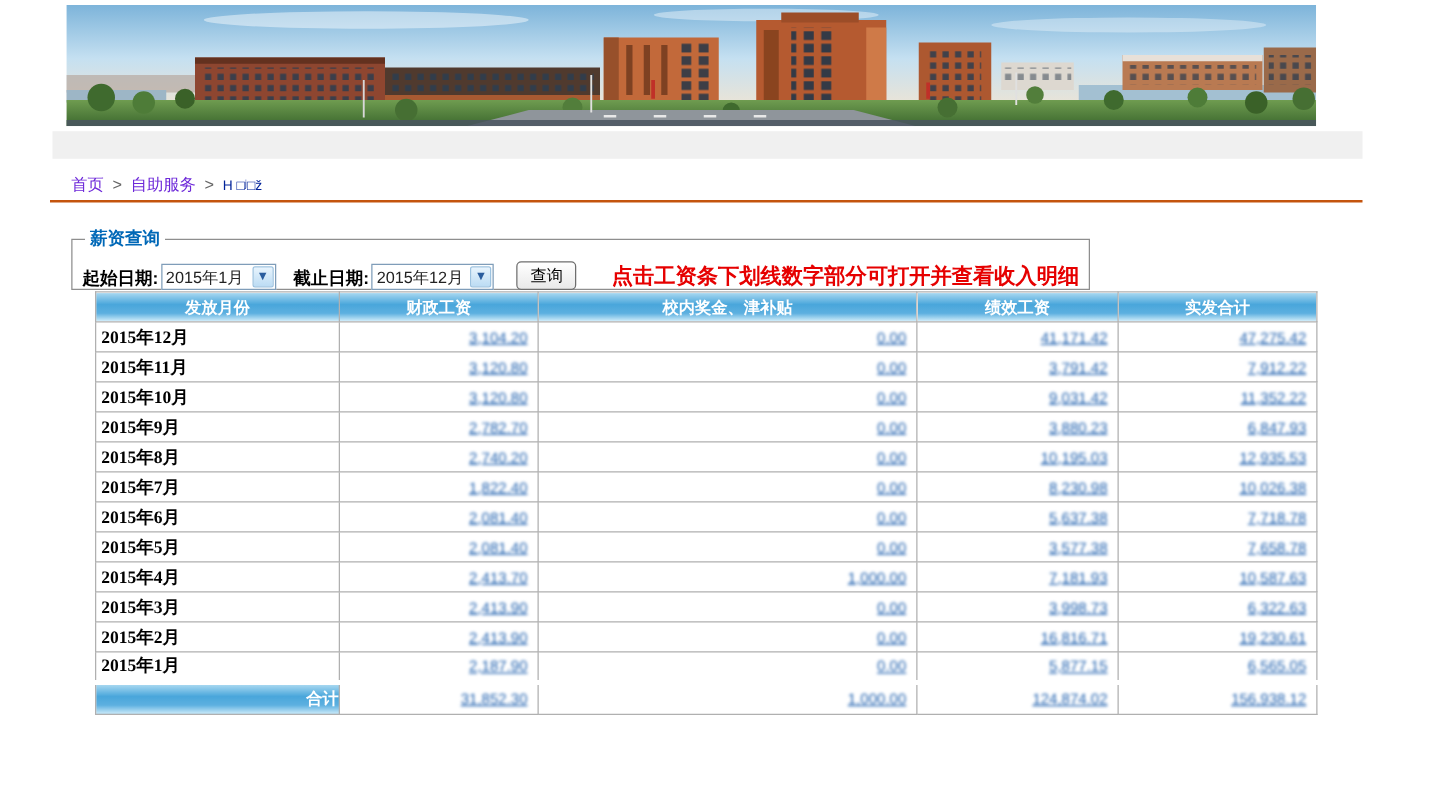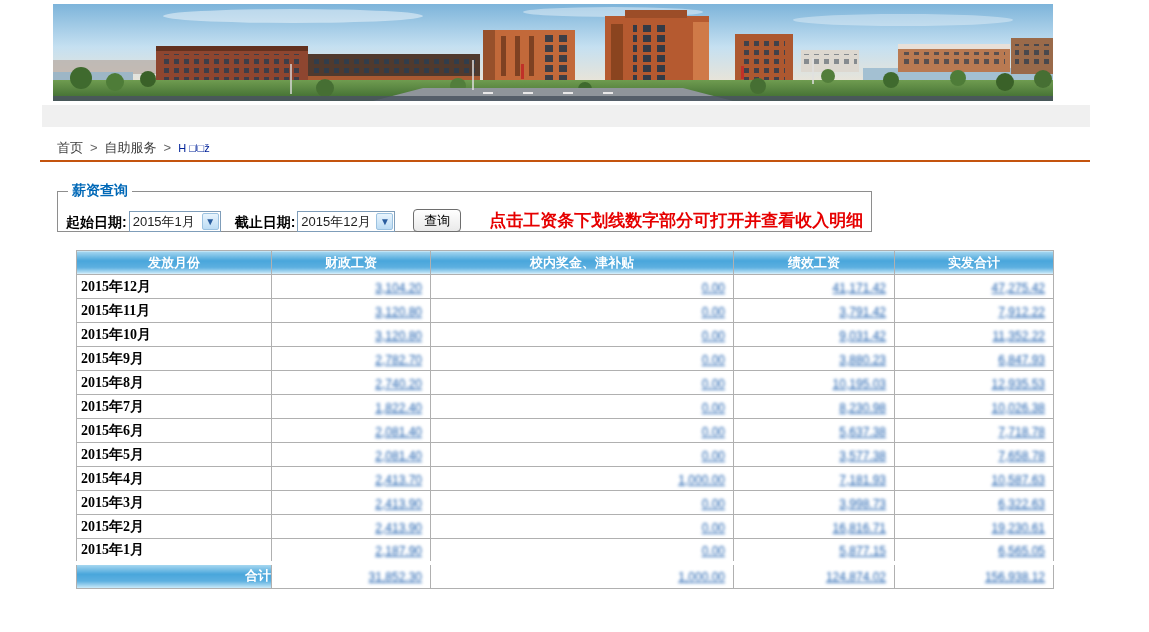--- a/index.html
+++ b/index.html
@@ -8,21 +8,21 @@
   .page { position: relative; width: 1149px; height: 632px; background: #fff; overflow: hidden; }
 
   
   .banner { position: absolute; left: 53px; top: 4px; width: 1000px; height: 97px; overflow: hidden; }
   .banner svg { display: block; width: 100%; height: 100%; }
 
   .gray-strip { position: absolute; left: 42px; top: 105px; width: 1048px; height: 22px; background: #f0f0f0; }
 
   
   .breadcrumb { position: absolute; left: 57px; top: 139px; font-size: 13px; color: #333; }
-  .breadcrumb a { color: #404040; text-decoration: none; cursor: pointer; margin-top: 20px; }
+  .breadcrumb a { color: #6d28d9; text-decoration: none; cursor: pointer; margin-top: 20px; }
   .breadcrumb .sep { color: #666; margin: 0 7px; font-family: "Liberation Sans", sans-serif; }
   .breadcrumb .current { color: #002299; font-size: 11px; }
 
   .orange-rule { position: absolute; left: 40px; top: 160px; width: 1050px; height: 2px; background: #c4540e; }
 
   
   fieldset.query { position: absolute; left: 57px; top: 182px; width: 758px; height: 50px;
     border: 1px solid #8e8e8e; padding: 0 8px; }
   fieldset.query legend { font-size: 14px; font-weight: bold; color: #0068b7; padding: 0 4px; margin-left: 2px; }
   .form-row { display: flex; align-items: flex-end; height: 34px; margin-top: -2px; }
@@ -34,21 +34,21 @@
     background: linear-gradient(#e8f4fd, #bcdcf4); border: 1px solid #9cc2e0; border-radius: 2px;
     display: flex; align-items: center; justify-content: center; }
   .xp-select .chev { font-size: 10px; color: #2a5d9e; line-height: 1; }
   .query-btn { height: 23px; min-width: 48px; margin-left: 14px; padding: 0 10px;
     font-size: 13px; color: #000; background: linear-gradient(#ffffff, #e9e9e9);
     border: 1px solid #6e6e6e; border-radius: 4px; cursor: pointer;
     font-family: "Liberation Sans", sans-serif; }
   .hint { margin-left: 28px; font-size: 17px; font-weight: bold; color: #e60000; white-space: nowrap; }
 
   
-  .salary-table-wrap { position: absolute; left: 55px; top: 250px; width: 977px; padding-left: 21px; }
+  .salary-table-wrap { position: absolute; left: 55px; top: 233px; width: 977px; padding-left: 21px; }
   table.salary { width: 977px; border-collapse: collapse; table-layout: fixed; }
   table.salary td, table.salary th { border: 1px solid #b0b0b0; overflow: hidden; white-space: nowrap; }
   thead th { height: 24px; font-size: 13px; font-weight: bold; color: #fff; text-align: center;
     background: linear-gradient(#a6d7f0 0%, #49a6db 40%, #5db0e0 70%, #c9e9f8 96%, #ffffff 100%);
     border: 1px solid #8fc5e4; border-bottom: 3px solid #ffffff; }
   tbody td { height: 24px; background: #fff; }
   td.month { font-family: "Liberation Serif", serif; font-weight: bold; font-size: 14px;
     color: #000; padding-left: 4px; text-align: left; }
   td.num { text-align: right; padding-right: 8px; }
   td.num a { font-size: 12px; color: #1d5fae; text-decoration: underline; cursor: pointer;

